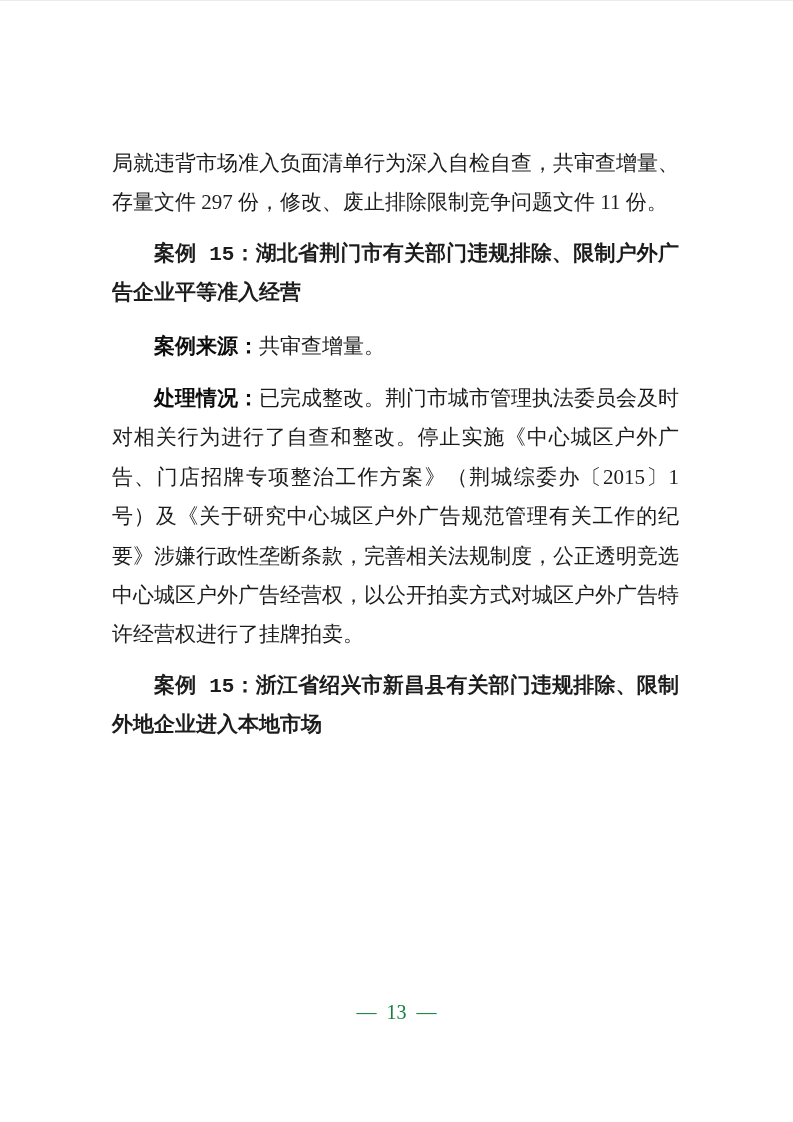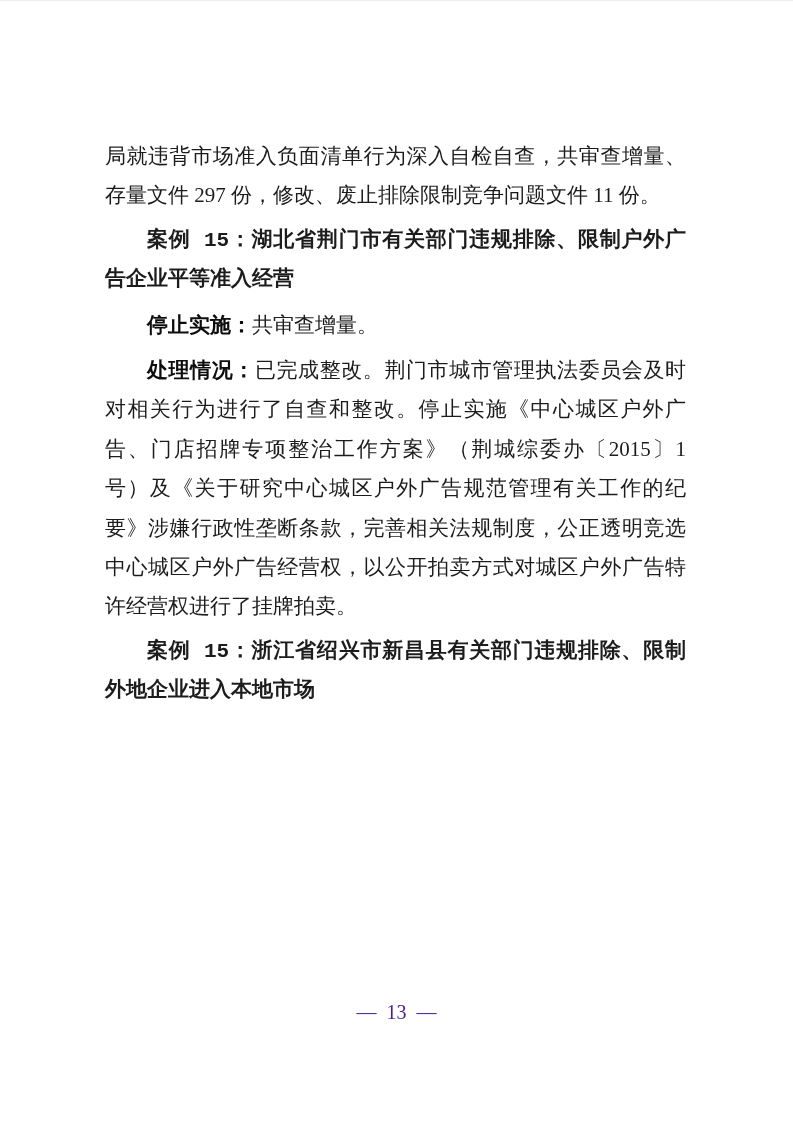--- a/index.html
+++ b/index.html
@@ -17,21 +17,21 @@
     border-top: 1px solid #ececec;
     font-family: "Liberation Serif", "DejaVu Serif", serif;
   }
   .content {
     position: absolute;
     left: 100px;
     top: 131px;
     width: 591px;
   }
   .content p {
-    margin: 5px;
+    margin: 12px;
     padding: 0;
     font-size: 21px;
     line-height: 39.4px;
     text-align: justify;
     text-justify: inter-character;
     color: #1c1c1c;
   }
   .indent {
     text-indent: 2em;
   }
@@ -50,21 +50,21 @@
     color: #0d0d0d;
   }
   .footer {
     position: absolute;
     left: 0;
     right: 0;
     top: 996px;
     text-align: center;
     font-size: 20px;
     line-height: 30px;
-    color: #4c1d95;
+    color: #15803d;
     font-family: "Liberation Serif", "DejaVu Serif", serif;
   }
   .footer .dash {
     display: inline-block;
     letter-spacing: 0;
   }
   .footer .num {
     display: inline-block;
     margin: 0 10px;
   }
@@ -73,21 +73,21 @@
 <body>
 
 <div class="page">
   <div class="content">
 
     <p class="no-indent">局就违背市场准入负面清单行为深入自检自查，共审查增量、存量文件 297 份，修改、废止排除限制竞争问题文件 11 份。</p>
 
     <p class="heading">案例 15：湖北省荆门市有关部门违规排除、限制户外广告企业平等准入经营</p>
 
 
-    <p class="indent"><span class="inline-label">停止实施：</span><span>共审查增量。</span></p>
+    <p class="indent"><span class="inline-label">案例来源：</span><span>共审查增量。</span></p>
 
     <p class="indent"><span class="inline-label">处理情况：</span><span>已完成整改。荆门市城市管理执法委员会及时对相关行为进行了自查和整改。停止实施《中心城区户外广告、门店招牌专项整治工作方案》（荆城综委办〔2015〕1 号）及《关于研究中心城区户外广告规范管理有关工作的纪要》涉嫌行政性垄断条款，完善相关法规制度，公正透明竞选中心城区户外广告经营权，以公开拍卖方式对城区户外广告特许经营权进行了挂牌拍卖。</span></p>
 
     <p class="heading">案例 15：浙江省绍兴市新昌县有关部门违规排除、限制外地企业进入本地市场</p>
 
   </div>
 
   <div class="footer"><span class="dash">—</span><span class="num">13</span><span class="dash">—</span></div>
 </div>
 

